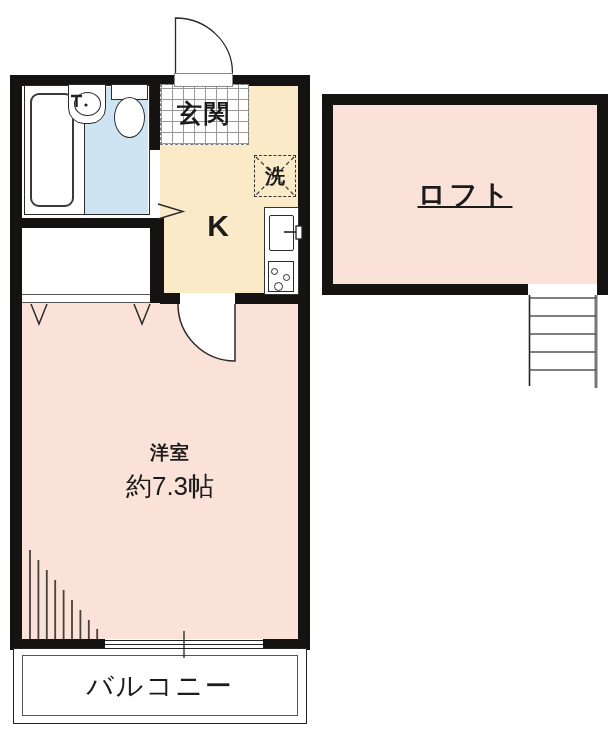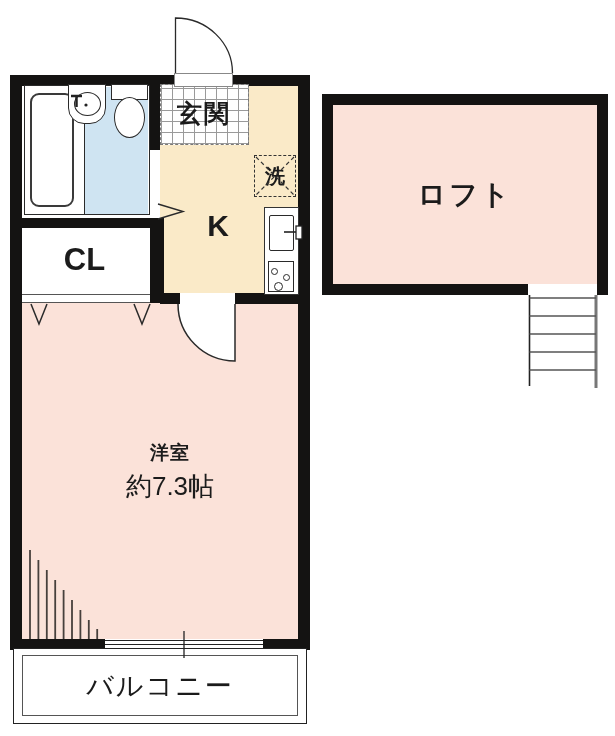--- a/index.html
+++ b/index.html
@@ -56,37 +56,36 @@
 
   <div class="abs" style="left:264px;top:207px;width:35px;height:88px;border:1.2px solid #333;background:#fff;"></div>
   <div class="abs" style="left:269px;top:215px;width:25px;height:36px;border:1.5px solid #2a2a2a;border-radius:2px;background:#fff;"></div>
   <div class="abs" style="left:268px;top:261px;width:26px;height:31px;border:1.2px solid #2a2a2a;background:#fff;"></div>
   <div class="abs" style="left:270.5px;top:268px;width:7px;height:7px;border:1.2px solid #2a2a2a;border-radius:50%;"></div>
   <div class="abs" style="left:282.5px;top:273.5px;width:7px;height:7px;border:1.2px solid #2a2a2a;border-radius:50%;"></div>
   <div class="abs" style="left:273.5px;top:281.5px;width:9px;height:9px;border:1.2px solid #2a2a2a;border-radius:50%;"></div>
 
   <div class="abs lbl" style="left:196px;top:209px;width:44px;height:34px;font-size:30px;font-weight:600;">K</div>
 
-  <div class="abs lbl" style="left:27px;top:241px;width:115px;height:37px;font-size:31px;font-weight:600;">CL</div>
   <div class="abs" style="left:22px;top:294px;width:128px;height:9px;background:#fff;border-top:1.5px solid #555;border-bottom:1.5px solid #555;"></div>
 
   <div class="abs" style="left:180px;top:293px;width:55px;height:11px;background:#fff;"></div>
 
   <div class="abs lbl" style="left:75px;top:438px;width:190px;height:30px;font-size:19px;font-weight:700;letter-spacing:1px;">洋室</div>
   <div class="abs lbl" style="left:75px;top:471px;width:190px;height:30px;font-size:26px;font-weight:400;">約7.3帖</div>
 
   <div class="abs" style="left:105px;top:640px;width:158px;height:9px;background:#fff;border-top:1.2px solid #222;border-bottom:1.2px solid #222;"></div>
   <div class="abs" style="left:105px;top:644px;width:158px;height:1.2px;background:#222;"></div>
 
   <div class="abs" style="left:13px;top:648px;width:294px;height:76px;border:1.5px solid #222;background:#fff;"></div>
   <div class="abs" style="left:22px;top:655px;width:276px;height:61px;border:1px solid #555;"></div>
   <div class="abs lbl" style="left:22px;top:655px;width:276px;height:61px;font-size:27px;font-weight:500;letter-spacing:2px;">バルコニー</div>
 
   <div class="abs pink" style="left:322px;top:94px;width:286px;height:201px;border:11px solid #141312;"></div>
-  <div class="abs lbl" style="left:333px;top:105px;width:264px;height:179px;font-size:28px;font-weight:700;letter-spacing:3px;">ロフト</div>
+  <div class="abs lbl" style="left:333px;top:105px;width:264px;height:179px;font-size:28px;font-weight:700;letter-spacing:3px;text-decoration:underline;">ロフト</div>
   <div class="abs" style="left:528px;top:284px;width:69px;height:11px;background:#fff;"></div>
 
   <svg class="overlay" width="615" height="736" viewBox="0 0 615 736">
 
     <path d="M175.5,73 L175.5,18 A57,55 0 0 1 232.5,73" fill="none" stroke="#2a2a2a" stroke-width="1.3"></path>
 
     <path d="M235,304 L178,304 A57,57 0 0 0 235,361 Z" fill="#ffffff" stroke="none"></path>
     <path d="M235,304 L235,361 A57,57 0 0 1 178,304" fill="none" stroke="#2a2a2a" stroke-width="1.5"></path>
 
     <polyline points="158,204 183,211.5 158,219" fill="none" stroke="#2a2a2a" stroke-width="1.4"></polyline>

